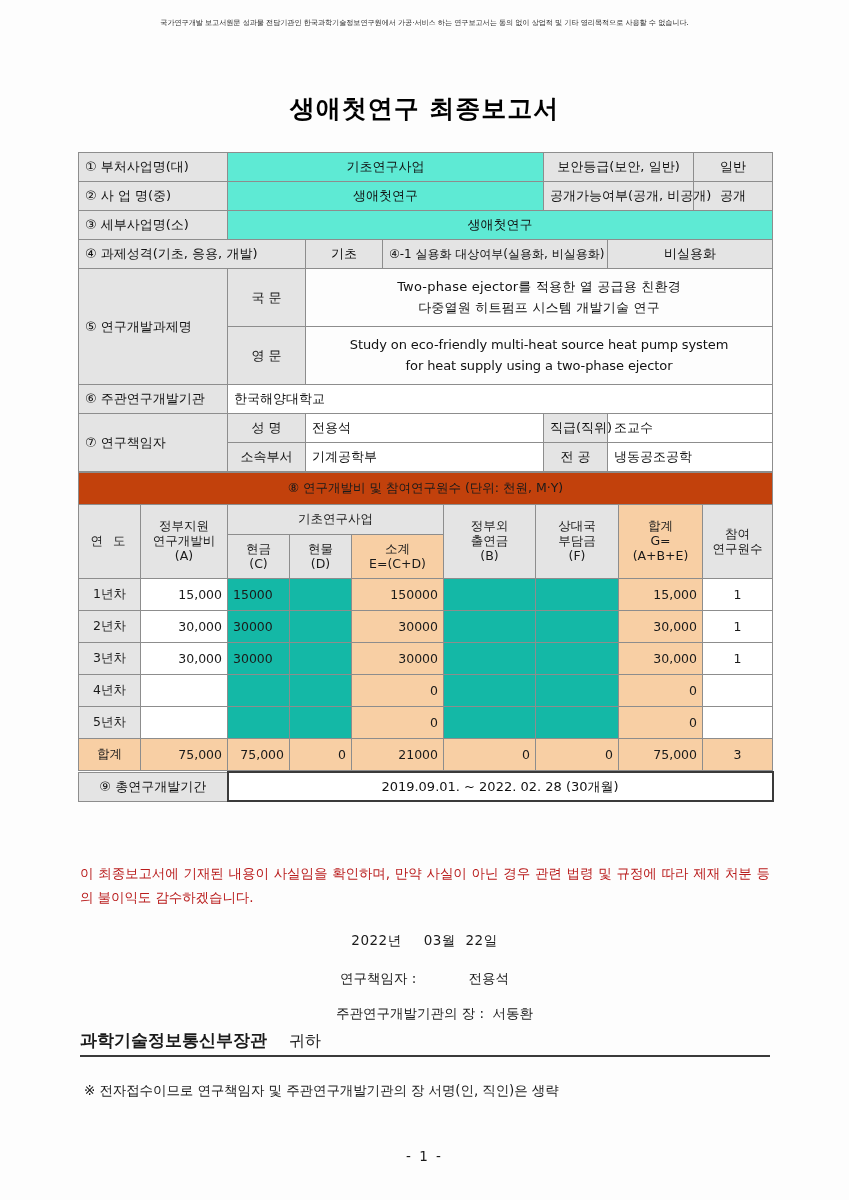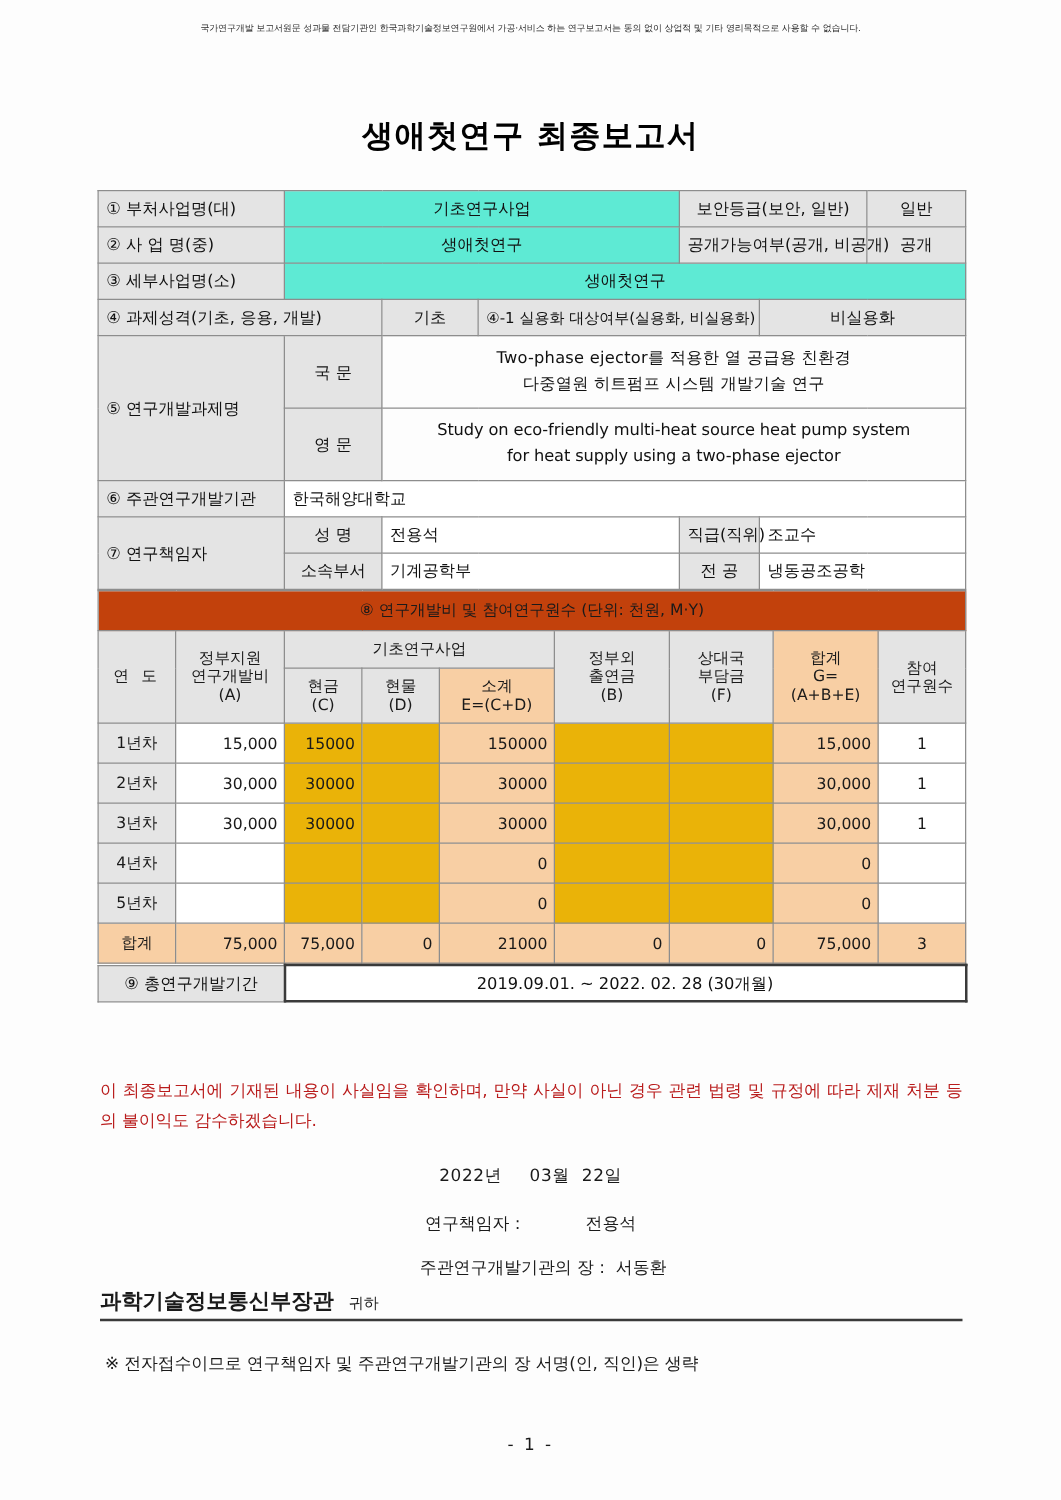--- a/index.html
+++ b/index.html
@@ -123,22 +123,21 @@
   table.budget td.yr {
     background: #e5e5e5;
     text-align: center;
     white-space: nowrap;
   }
   table.budget td.num-white {
     background: #ffffff;
     text-align: right;
   }
   table.budget td.num-gray {
-    background: #eab308;
-    text-align: right;
+    background: #14b8a6;
   }
   table.budget td.num-accent {
     background: #f8cfa4;
     text-align: right;
   }
   table.budget td.num-white-c {
     background: #ffffff;
     text-align: center;
   }
   table.budget tr.total td {
@@ -200,22 +199,22 @@
     width: 690px;
     border-bottom: 2px solid #3a3a3a;
     padding-bottom: 3px;
   }
   .minister .big {
     font-size: 17px;
     font-weight: bold;
     letter-spacing: 0px;
   }
   .minister .small {
-    font-size: 12px;
-    margin-left: 12px;
+    font-size: 16px;
+    margin-left: 22px;
   }
   .note {
     position: absolute;
     left: 84px;
     top: 1082px;
     font-size: 13.5px;
     letter-spacing: -0.1px;
   }
   .pagenum {
     position: absolute;

